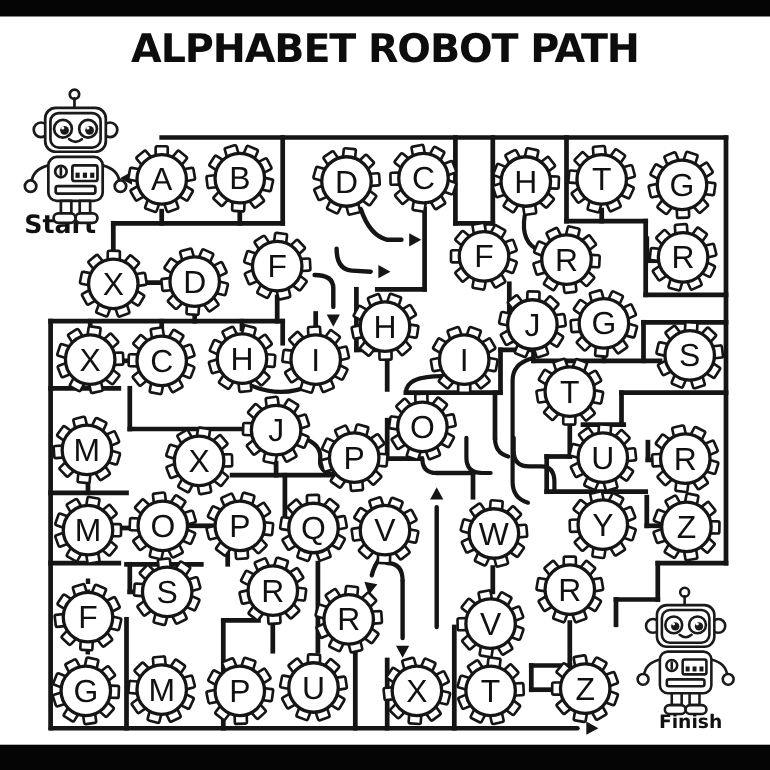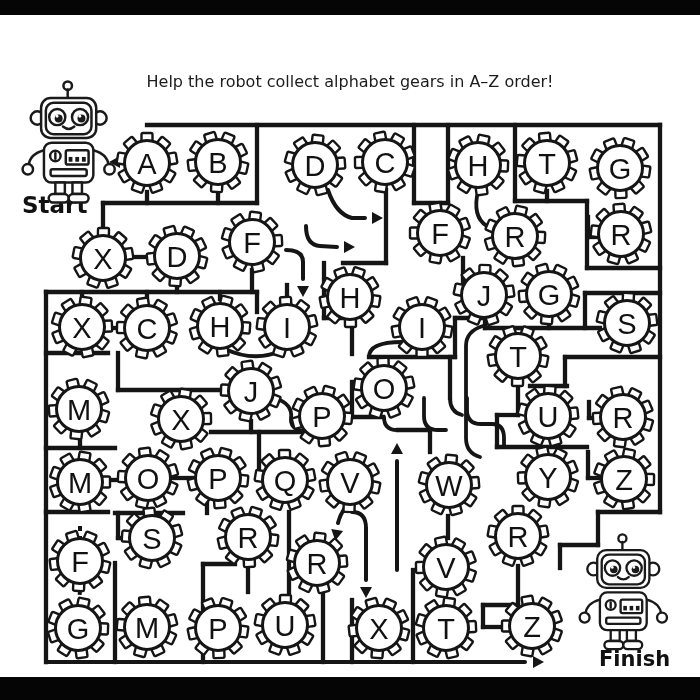--- a/index.html
+++ b/index.html
@@ -6,32 +6,32 @@
   .page{position:relative;width:700px;height:700px;background:#ffffff;overflow:hidden;
         font-family:"DejaVu Sans","Liberation Sans",sans-serif;color:#111;}
   .bar{position:absolute;left:0;right:0;background:#050505;}
   .bar-top{top:0;height:15px;}
   .bar-bottom{top:677px;height:23px;}
   .title{position:absolute;top:24px;left:0;width:100%;text-align:center;
          font-size:36px;font-weight:800;letter-spacing:-1px;color:#0d0d0d;}
   .subtitle{position:absolute;top:72px;left:0;width:100%;text-align:center;
             font-size:16px;font-weight:400;color:#1c1c1c;}
   .start-label{position:absolute;top:192px;left:22px;font-size:23px;font-weight:700;}
-  .finish-label{position:absolute;top:647px;left:599px;font-size:21px;font-weight:700;}
+  .finish-label{position:absolute;top:647px;left:599px;font-size:17px;font-weight:700;}
   svg text.gear-letter{font-family:"Liberation Sans","DejaVu Sans",sans-serif;
        font-size:29px;font-weight:400;fill:#111;}
 </style>
 </head>
 <body>
 
 <div class="page">
   <div class="bar bar-top"></div>
   <div class="bar bar-bottom"></div>
 
-  <div class="subtitle">Help the robot collect alphabet gears in A–Z order!</div>
+  <div class="title">ALPHABET ROBOT PATH</div>
   <div class="start-label">Start</div>
   <div class="finish-label">Finish</div>
 
   <svg id="maze-svg" width="700" height="700" viewBox="0 0 700 700" style="position:absolute;top:0;left:0;">
     <defs>
       <g id="robot-proto" fill="#ffffff" stroke="#1a1a1a" stroke-width="2.6" stroke-linecap="round" stroke-linejoin="round">
         <circle cx="46" cy="6" r="4.5"></circle>
         <line x1="46" y1="10" x2="46" y2="19"></line>
         <circle cx="14" cy="40" r="7"></circle>
         <circle cx="80" cy="40" r="7"></circle>

